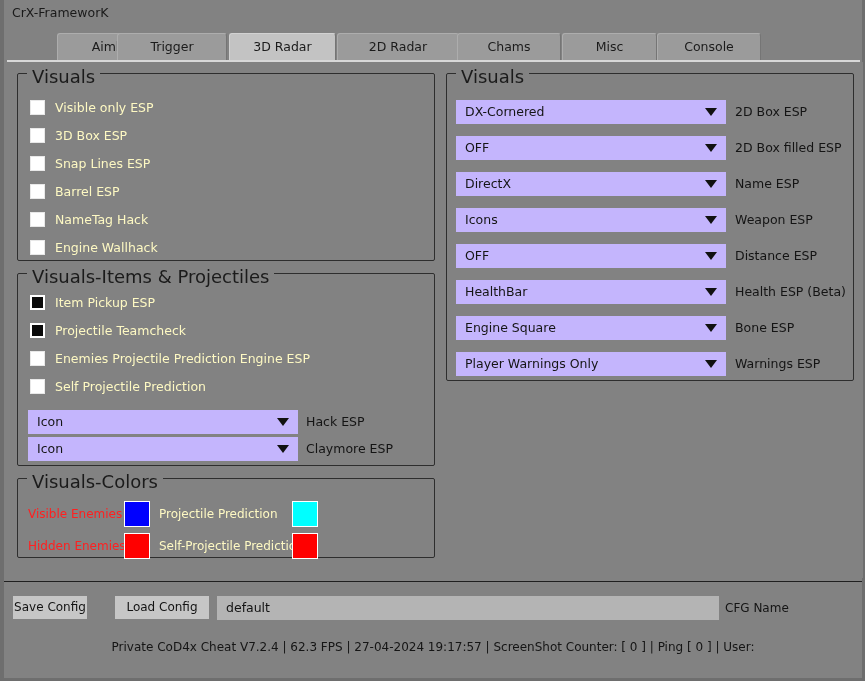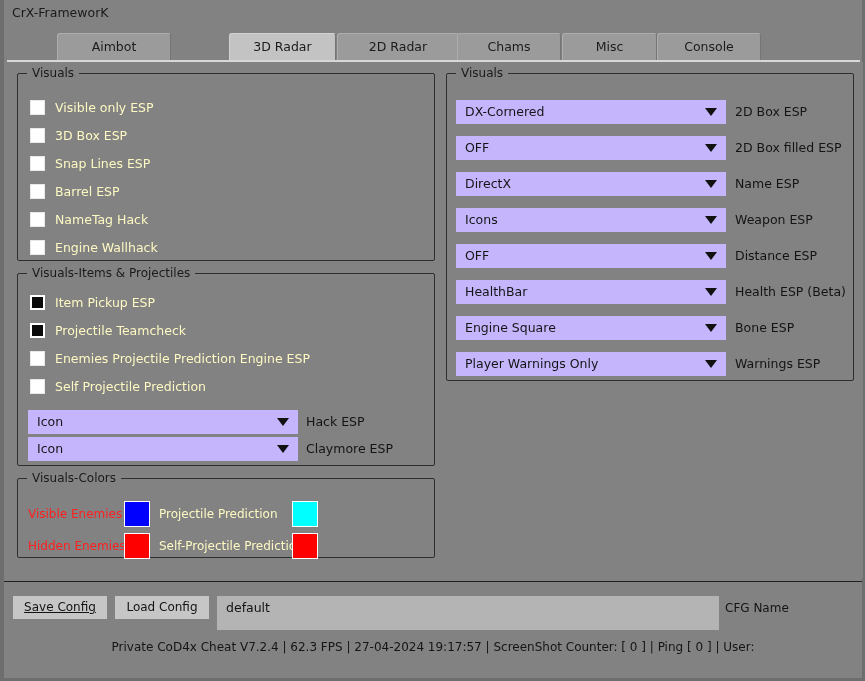--- a/index.html
+++ b/index.html
@@ -92,21 +92,21 @@
     box-sizing: border-box;
     border: 1px solid #2e2e2e;
     border-radius: 2px;
   }
   .group-title {
     position: absolute;
     top: -8px;
     left: 9px;
     padding: 0 5px;
     background: #828282;
-    font-size: 12px;
+    font-size: 18px;
     color: #1b1b1b;
     white-space: nowrap;
   }
 
   
   .cb-row {
     position: absolute;
     height: 18px;
     white-space: nowrap;
   }
@@ -201,21 +201,21 @@
     box-sizing: border-box;
     text-align: center;
     line-height: 22px;
     font-size: 12px;
     color: #131313;
     white-space: nowrap;
   }
   #cfg-input {
     position: absolute;
     left: 213px; top: 13px;
-    width: 502px; height: 34px;
+    width: 502px; height: 24px;
     background: #b4b4b4;
     box-sizing: border-box;
   }
   #cfg-input-text {
     position: absolute;
     left: 9px; top: 4px;
     font-size: 12.5px;
     color: #131313;
     line-height: 16px;
   }
@@ -252,20 +252,21 @@
 <body>
 
 <div id="app-window">
 
   <div id="title-bar">
     <div id="title-text">CrX-FrameworK</div>
   </div>
 
   <div id="tab-bar">
       <div class="tab" style="left:5px; width:114px;margin-left:45px;"><span>Aimbot</span></div>
+      <div class="tab" style="left:110px; width:110px;"><span>Trigger</span></div>
       <div class="tab active" style="left:222px; width:107px;"><span>3D Radar</span></div>
       <div class="tab" style="left:330px; width:122px;"><span>2D Radar</span></div>
       <div class="tab" style="left:450px; width:104px;"><span>Chams</span></div>
       <div class="tab" style="left:555px; width:95px;"><span>Misc</span></div>
       <div class="tab" style="left:650px; width:104px;"><span>Console</span></div>
     </div>
   <div id="tab-underline"></div>
 
   <div id="content">
 
@@ -394,21 +395,21 @@
     </div>
 
   </div>
 
   <div class="hsep" style="top:581px;"></div>
   <div class="hsep" style="top:630px;"></div>
   <div class="hsep" style="top:661px;"></div>
   <div class="hsep" style="top:677px;"></div>
 
   <div id="config-bar">
-    <div class="btn" id="btn-save" style="left:9px; width:94px;text-decoration:underline;">Save Config</div>
+    <div class="btn" id="btn-save" style="left:9px; width:74px;">Save Config</div>
     <div class="btn" id="btn-load" style="left:111px; width:94px;">Load Config</div>
     <div id="cfg-input">
       <div id="cfg-input-text">default</div>
     </div>
     <div id="cfg-name-label">CFG Name</div>
   </div>
 
   <div id="status-bar">
     <div id="status-text">Private CoD4x Cheat V7.2.4  | 62.3 FPS |  27-04-2024 19:17:57  | ScreenShot Counter: [ 0 ] | Ping [ 0 ] | User:</div>
   </div>

